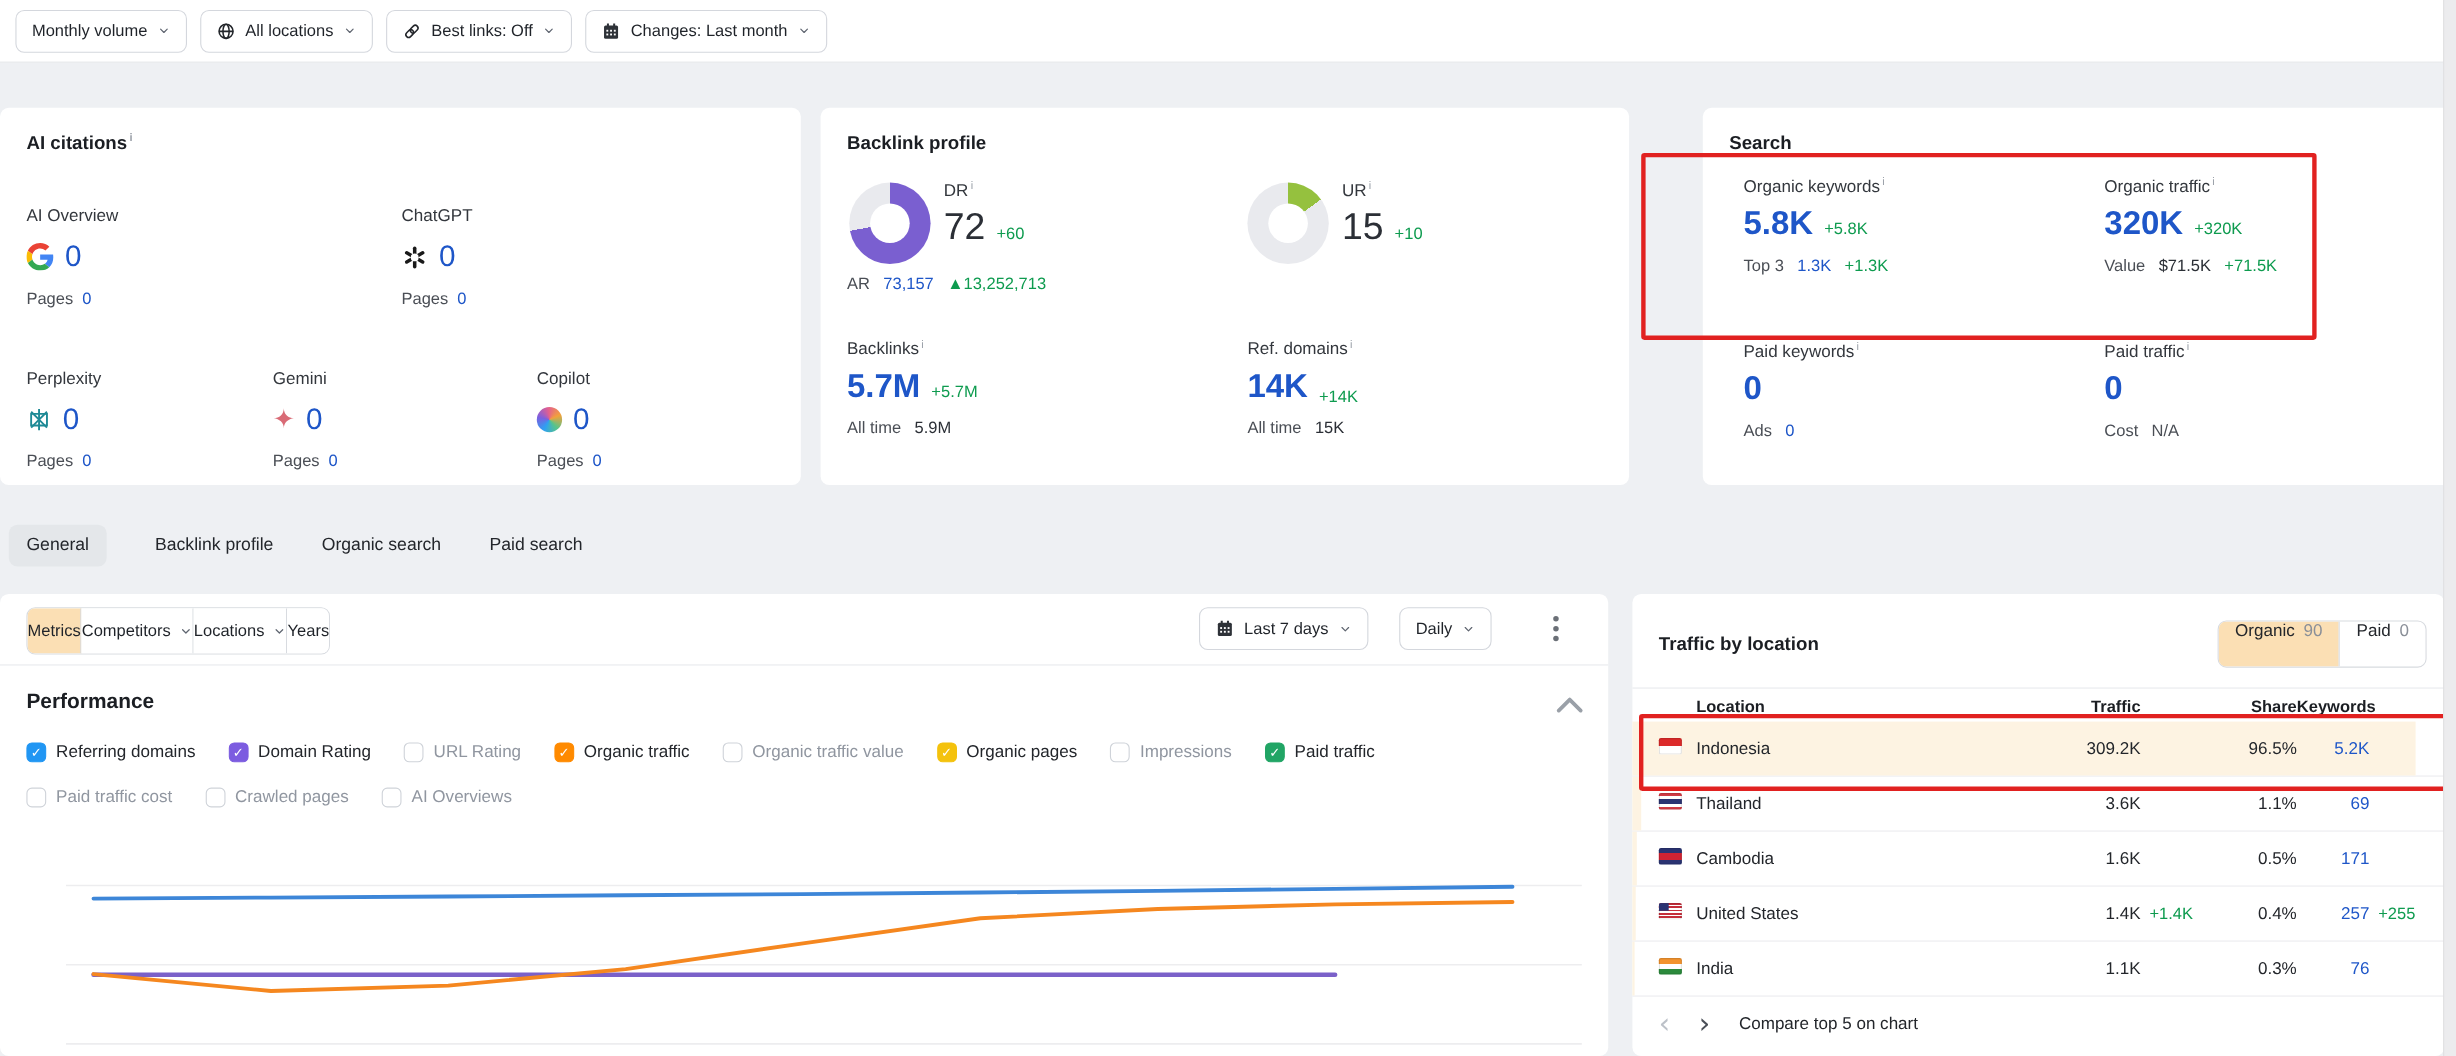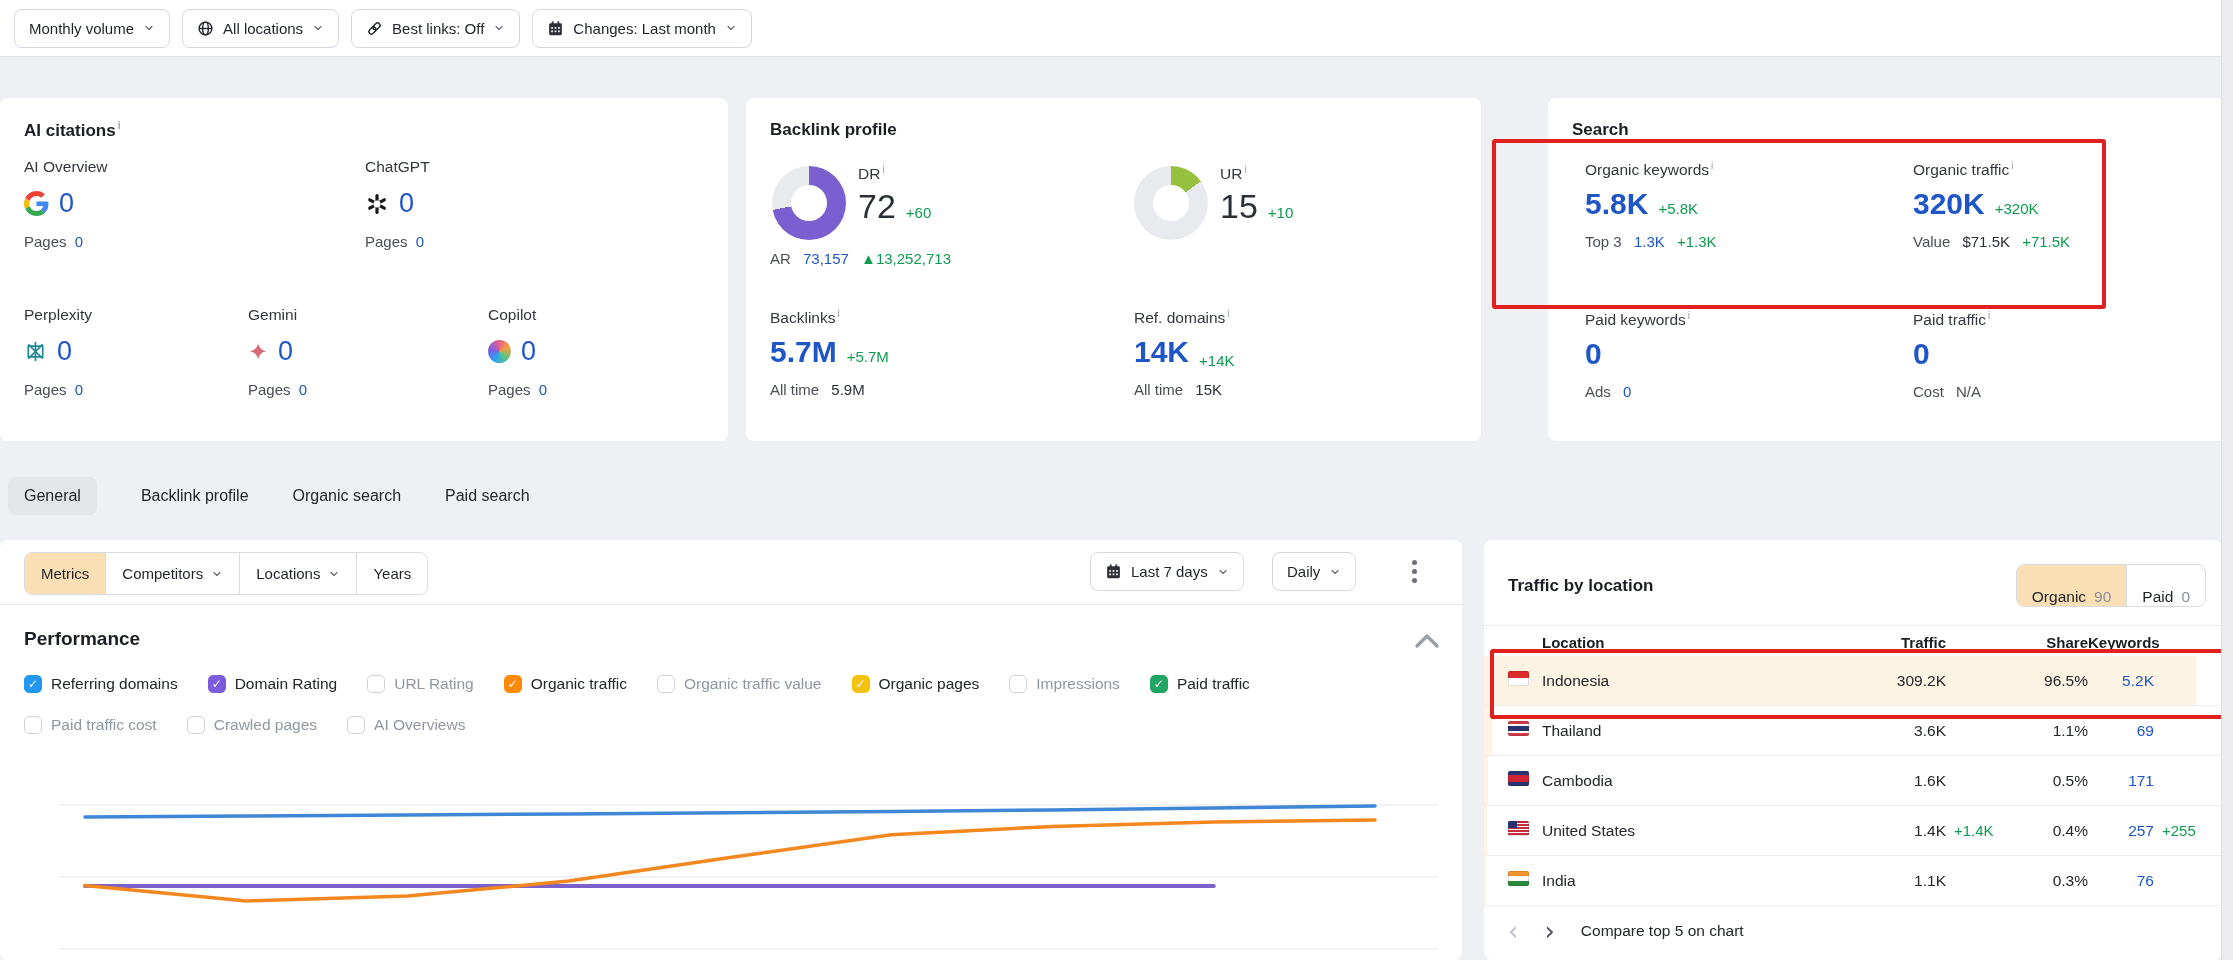--- a/index.html
+++ b/index.html
@@ -31,58 +31,58 @@
   .chgsm{font-size:15px;}
   
   .donut{position:absolute;width:74px;height:74px;border-radius:50%;}
   .donut::after{content:'';position:absolute;inset:19px;background:#fff;border-radius:50%;}
   
   .tabs{position:absolute;left:8px;top:470px;height:52px;display:flex;align-items:center;gap:44px;font-size:16px;}
   .tab{color:#23262b;cursor:pointer;padding:10px 0;}
   .tab.active{background:#e4e7ea;border-radius:8px;padding:10px 16px;}
   
   .seg{position:absolute;left:24px;top:12px;display:flex;height:41px;border:1px solid #d8dbe0;border-radius:8px;overflow:hidden;background:#fff;}
-  .seg .sitem{display:flex;align-items:center;gap:8px;padding:0 16px;font-size:15px;color:#1f2329;border-right:1px solid #d8dbe0;cursor:pointer;background:#fff;}
+  .seg .sitem{display:flex;align-items:center;gap:8px;padding:0 0;font-size:15px;color:#1f2329;border-right:1px solid #d8dbe0;cursor:pointer;background:#fff;}
   .seg .sitem:last-child{border-right:none;}
   .seg .sitem.active{background:#fbdfb4;}
   .kebab{position:absolute;width:6px;display:flex;flex-direction:column;gap:4px;cursor:pointer;}
   .kebab i{width:5px;height:5px;border-radius:50%;background:#6b7077;display:block;}
   .divider-h{position:absolute;height:1px;background:#e8eaed;left:0;right:0;}
   
   .cbrow{position:absolute;left:24px;display:flex;gap:30px;align-items:center;}
   .cb{display:inline-flex;align-items:center;gap:9px;cursor:pointer;white-space:nowrap;}
   .cbbox{width:18px;height:18px;border-radius:5px;border:1.5px solid #cfd3d9;box-sizing:border-box;display:flex;align-items:center;justify-content:center;color:#fff;font-size:12px;font-weight:bold;background:#fff;}
   .cblab{font-size:15.5px;color:#9096a0;}
   .cb.on .cblab{color:#23262b;}
   .collapse-chev{position:absolute;cursor:pointer;}
   .collapse-chev polyline{fill:none;stroke:#9aa0a8;stroke-width:3.4;stroke-linecap:round;stroke-linejoin:round;}
   
   .toggle{position:absolute;display:flex;height:41px;border:1px solid #d8dbe0;border-radius:8px;overflow:hidden;background:#fff;}
-  .toggle .titem{display:flex;align-items:flex-end;gap:8px;padding:0 15px;font-size:15.5px;color:#23262b;cursor:pointer;}
+  .toggle .titem{display:flex;align-items:flex-start;gap:8px;padding:0 15px;font-size:15.5px;color:#23262b;cursor:pointer;}
   .toggle .titem .cnt{color:#8a8f98;}
   .toggle .titem.active{background:#fbdfb4;}
   .toggle .titem + .titem{border-left:1px solid #d8dbe0;}
   .tt-head{position:absolute;left:24px;right:16px;display:grid;grid-template-columns:34px 1fr 96px 58px 84px 66px 52px;font-size:15px;font-weight:bold;color:#1b1e23;align-items:center;}
   .tt-rows{position:absolute;left:0;right:0;}
   .trow{position:relative;height:49px;display:grid;grid-template-columns:34px 1fr 96px 58px 84px 66px 52px;align-items:center;padding:0 16px 0 24px;border-bottom:1px solid #ececef;font-size:15.5px;cursor:pointer;}
   .trow .sharebar{position:absolute;left:0;top:0;bottom:0;background:#fdf3e2;z-index:0;}
   .trow > span{position:relative;z-index:1;}
   .r{text-align:right;}
   .l{text-align:left;padding-left:8px;box-sizing:border-box;}
   .flag{width:21px;height:15px;border-radius:2px;box-shadow:0 0 0 1px rgba(0,0,0,.12) inset;display:inline-block;position:relative;overflow:hidden;}
   .kwlink{color:#1e56c8;}
   .tfoot{position:absolute;left:24px;display:flex;align-items:center;gap:26px;font-size:15.5px;color:#23262b;}
   .arr{font-size:26px;line-height:1;cursor:pointer;font-family:"DejaVu Sans",sans-serif;}
   .arr.prev{color:#bcc1c8;}
   .arr.next{color:#4a4f57;}
   
   .annot{position:absolute;border:4px solid #e12120;border-radius:3px;pointer-events:none;z-index:5;}
   
   .scrollstrip{position:absolute;right:0;top:0;width:11px;height:960px;background:#ececee;border-left:1px solid #e0e0e2;z-index:6;}
-  .ai-cell{position:absolute;}
+  .ai-cell{position:absolute;margin-top:30px;}
   .ai-cell .nm{font-size:15.5px;color:#33373d;}
   .ai-cell .val{display:flex;align-items:center;gap:10px;margin-top:12px;font-size:27px;color:#1e56c8;}
   .ai-cell .pg{margin-top:14px;font-size:15px;color:#4a4e55;}
   .gem{color:#d96b76;font-size:24px;line-height:1;}
   .copilot{width:23px;height:23px;border-radius:50%;background:conic-gradient(from 210deg,#2ea0f2,#7b5fe0,#e35f8f,#f2a13b,#58c48a,#2ea0f2);}
   svg{display:block;}
 </style>
 </head>
 <body>
 

